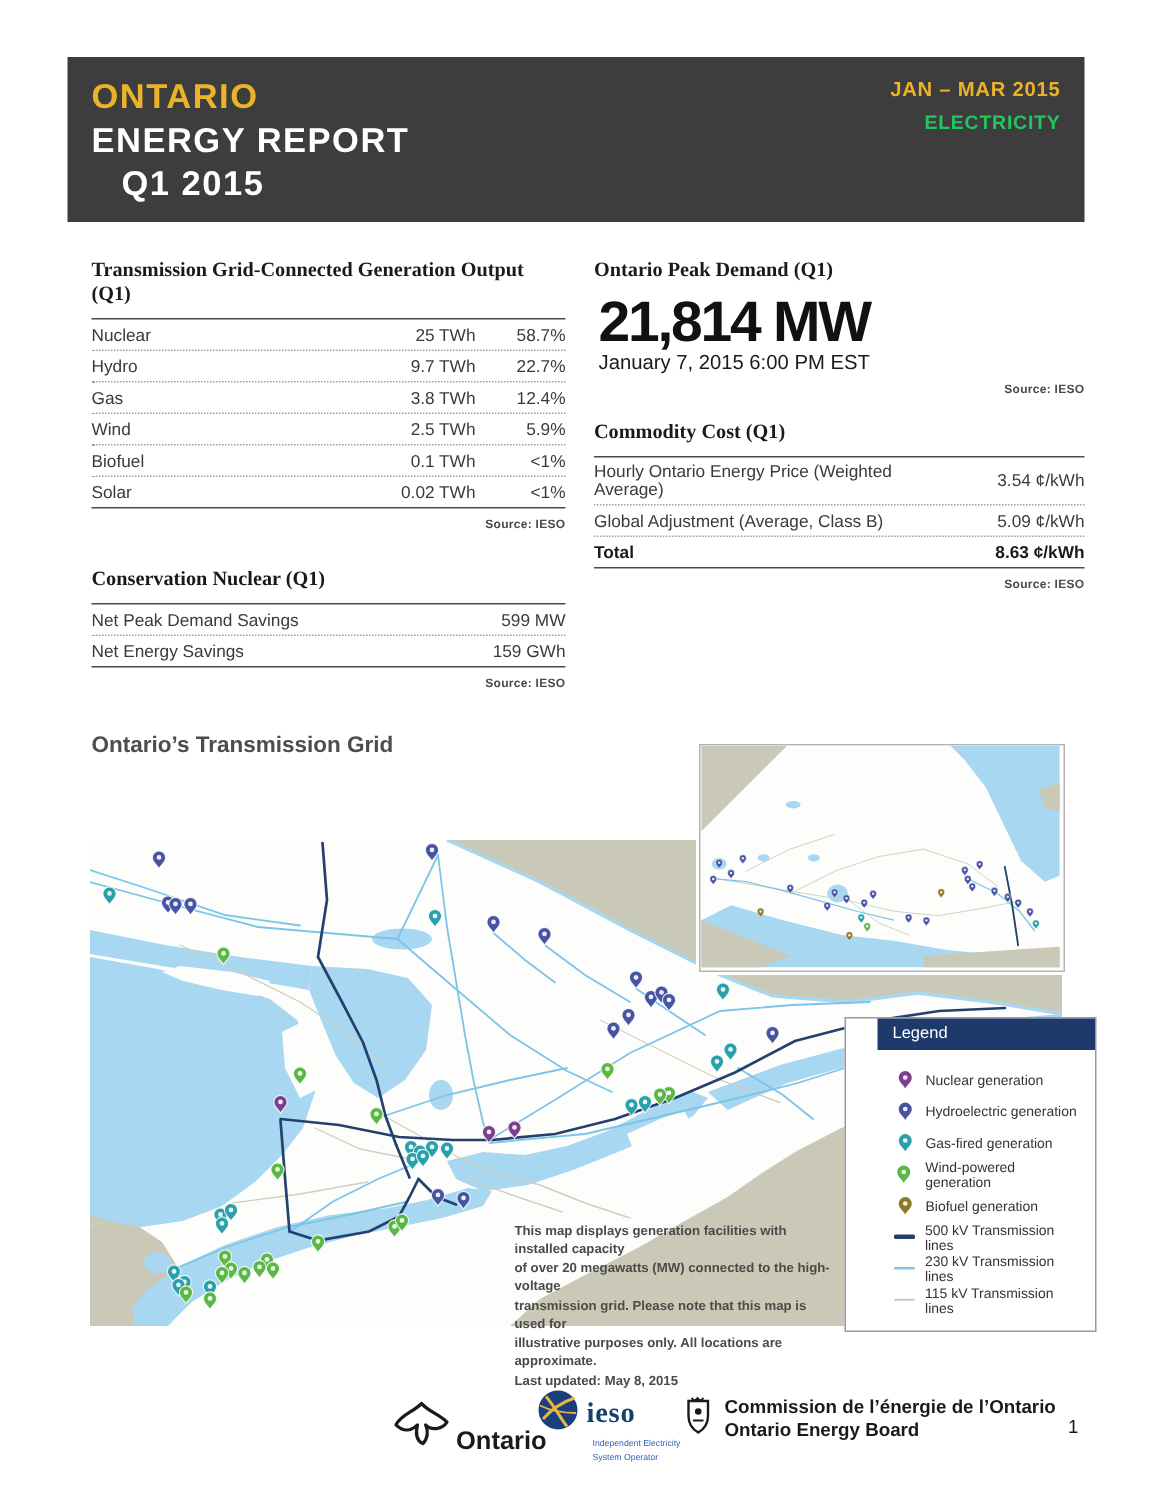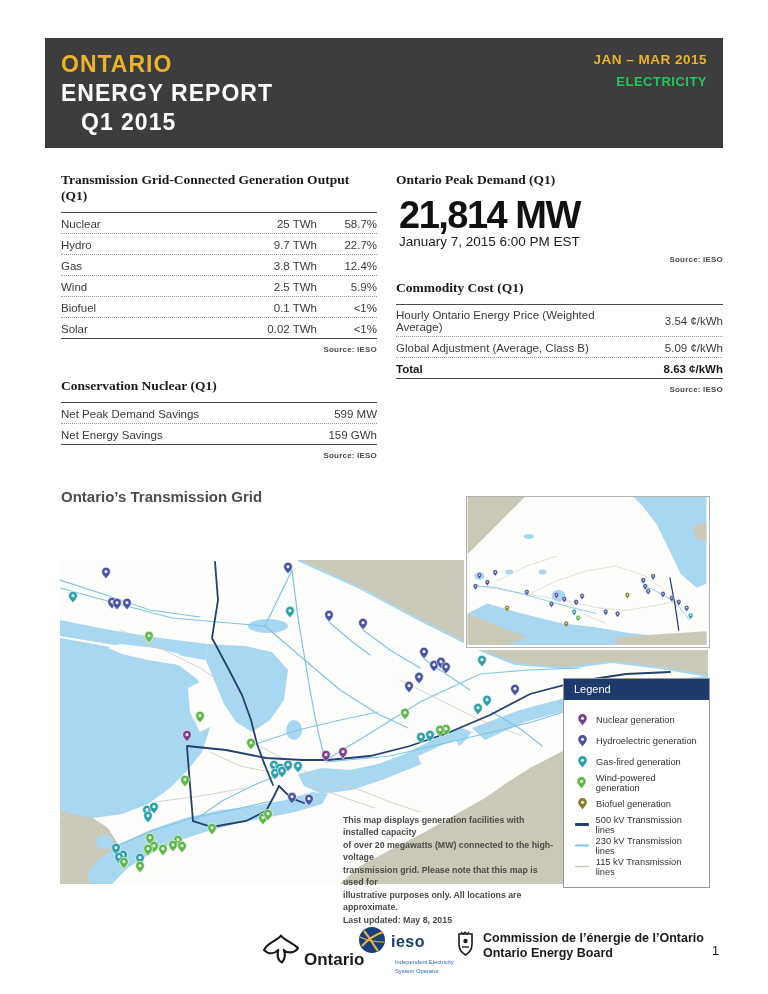--- a/index.html
+++ b/index.html
@@ -33,34 +33,34 @@
   .peak-date{font-size:13.5px;color:#1a1a1a;margin-left:3px;}
 
   
   .map-title{position:absolute;left:61px;top:488px;font-size:15px;font-weight:bold;color:#4d4d4d;}
   .map-area{position:absolute;left:60px;top:560px;width:648px;height:324px;}
   .map-area svg{display:block;}
   .inset{position:absolute;left:466px;top:496px;width:242px;height:150px;background:#ffffff;border:1px solid #b3b3b3;box-shadow:0 0 0 2px #ffffff;}
   .map-note{position:absolute;left:343px;top:814px;width:212px;font-size:8.8px;font-weight:bold;color:#4a4a4a;line-height:1.42;}
 
   
-  .legend{position:absolute;left:563px;top:678px;width:145px;background:#ffffff;border:1px solid #999;}
+  .legend{position:absolute;left:563px;top:678px;width:145px;background:#ffffff;border:1px solid #999;padding-left:21px;}
   .legend-head{height:21px;background:#1e3a6c;color:#fff;font-size:11px;line-height:21px;padding-left:10px;}
   .legend-body{padding:9px 8px 10px 10px;}
   .legend-row{display:flex;align-items:center;height:21px;}
   .legend-icon{width:16px;display:flex;justify-content:center;}
   .legend-label{font-size:9.3px;color:#333;margin-left:6px;}
 
   
   .footer{position:absolute;left:0;top:922px;width:768px;height:60px;}
   .ont-logo{position:absolute;left:260px;top:10px;display:flex;align-items:flex-end;}
   .ont-logo .word{font-size:17px;font-weight:bold;color:#1a1a1a;margin-left:2px;margin-bottom:0px;}
   .ieso{position:absolute;left:358px;top:4px;}
   .ieso-top{display:flex;align-items:center;}
-  .ieso-word{font-size:16px;font-weight:bold;color:#16406b;margin-left:5px;letter-spacing:.5px;}
+  .ieso-word{font-size:19px;font-weight:bold;color:#16406b;margin-left:5px;letter-spacing:.5px;font-family:Liberation Serif, serif;}
   .ieso-sub{font-size:5.8px;color:#2f66b3;margin-left:37px;line-height:1.5;}
   .oeb{position:absolute;left:456px;top:9px;display:flex;}
   .oeb-text{margin-left:8px;font-size:12.5px;font-weight:bold;color:#1a1a1a;line-height:15px;}
   .page-num{position:absolute;left:712px;top:22px;font-size:12.5px;color:#1a1a1a;}
 </style>
 </head>
 <body>
 
 <div class="page">
 

